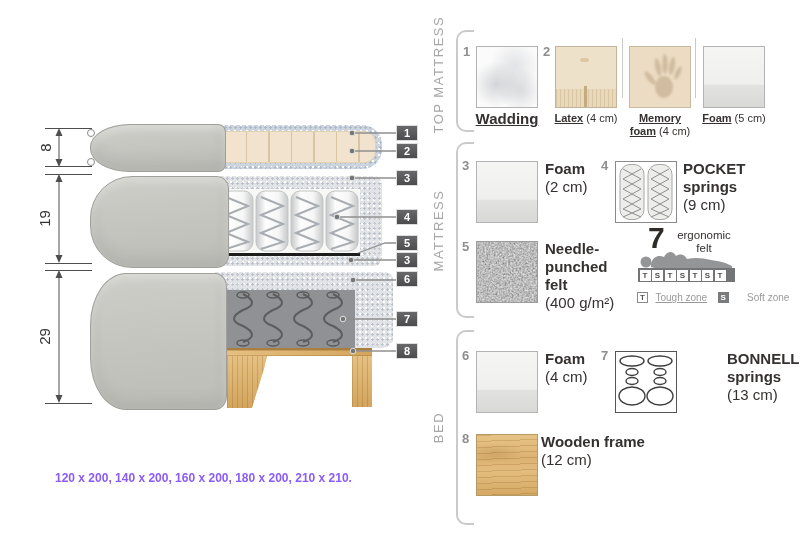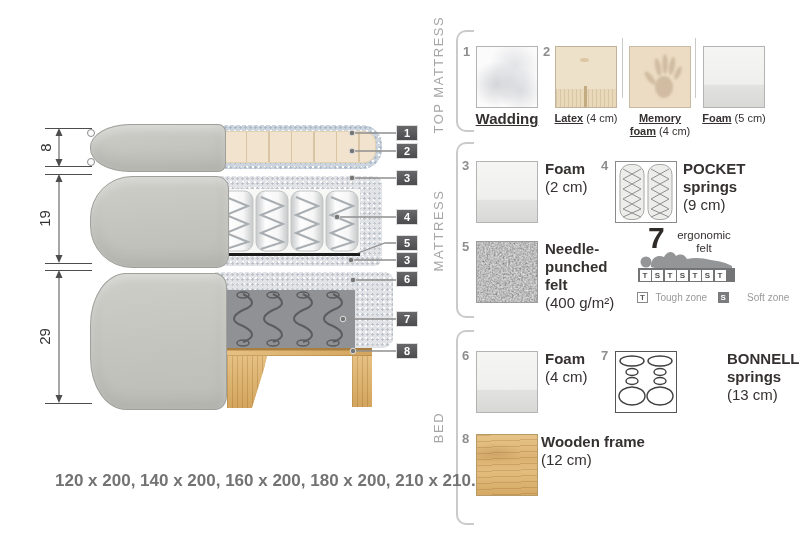--- a/index.html
+++ b/index.html
@@ -277,21 +277,21 @@
     <span class="zonebox">T</span>
     <span class="zonebox">S</span>
     <span class="zonebox">T</span>
     <span class="zonebox">S</span>
     <span class="zonebox">T</span>
     <span class="zonebox">S</span>
     <span class="zonebox">T</span>
   </div>
   <div class="abs" style="left:637px;top:288px;white-space:nowrap;">
     <span class="keybox" style="border:1.5px solid #8a8a8b;background:#fff;color:#55565a;">T</span>
-    <span class="keytext" style="margin:0 6px 16px 3px;">Tough zone</span>
+    <span class="keytext" style="margin:0 6px 16px 3px;text-decoration:underline;">Tough zone</span>
     <span class="keybox" style="background:#7a7b7d;color:#fff;line-height:11px;">S</span>
     <span class="keytext" style="margin-left:14px;">Soft zone</span>
   </div>
 
   <div class="vlabel" style="left:341px;top:420px;width:194px;">BED</div>
   <div class="bracket" style="left:456px;top:330px;height:195px;"></div>
 
   <div class="lnum" style="left:462px;top:349px;">6</div>
   <div class="thumb foamgrad" style="left:476px;top:351px;"></div>
   <div class="blabel" style="left:545px;top:350px;">
@@ -321,15 +321,15 @@
     <span class="sz">(13 cm)</span>
   </div>
 
   <div class="lnum" style="left:462px;top:432px;">8</div>
   <div class="thumb" style="left:476px;top:434px;border-color:#b89a66;background-color:#ddb26e;background-image:repeating-linear-gradient(178deg,rgba(133,89,33,.22) 0 1px,rgba(0,0,0,0) 1px 6px),radial-gradient(ellipse 40px 14px at 30% 30%,rgba(133,89,33,.18),transparent 70%),linear-gradient(180deg,#e7c387 0%,#dcb272 40%,#e3bd7e 60%,#d5a964 100%);"></div>
   <div class="blabel" style="left:541px;top:433px;">
     <span class="bl">Wooden frame</span>
     <span class="sz">(12 cm)</span>
   </div>
 
-  <div class="abs" style="left:55px;top:471px;font-size:17px;font-weight:bold;color:#737373;text-align:right;">120 x 200, 140 x 200, 160 x 200, 180 x 200, 210 x 210.</div>
+  <div class="abs" style="left:55px;top:471px;font-size:12px;font-weight:bold;color:#8b5cf6;text-align:right;">120 x 200, 140 x 200, 160 x 200, 180 x 200, 210 x 210.</div>
 
 </div>
 
 </body></html>

